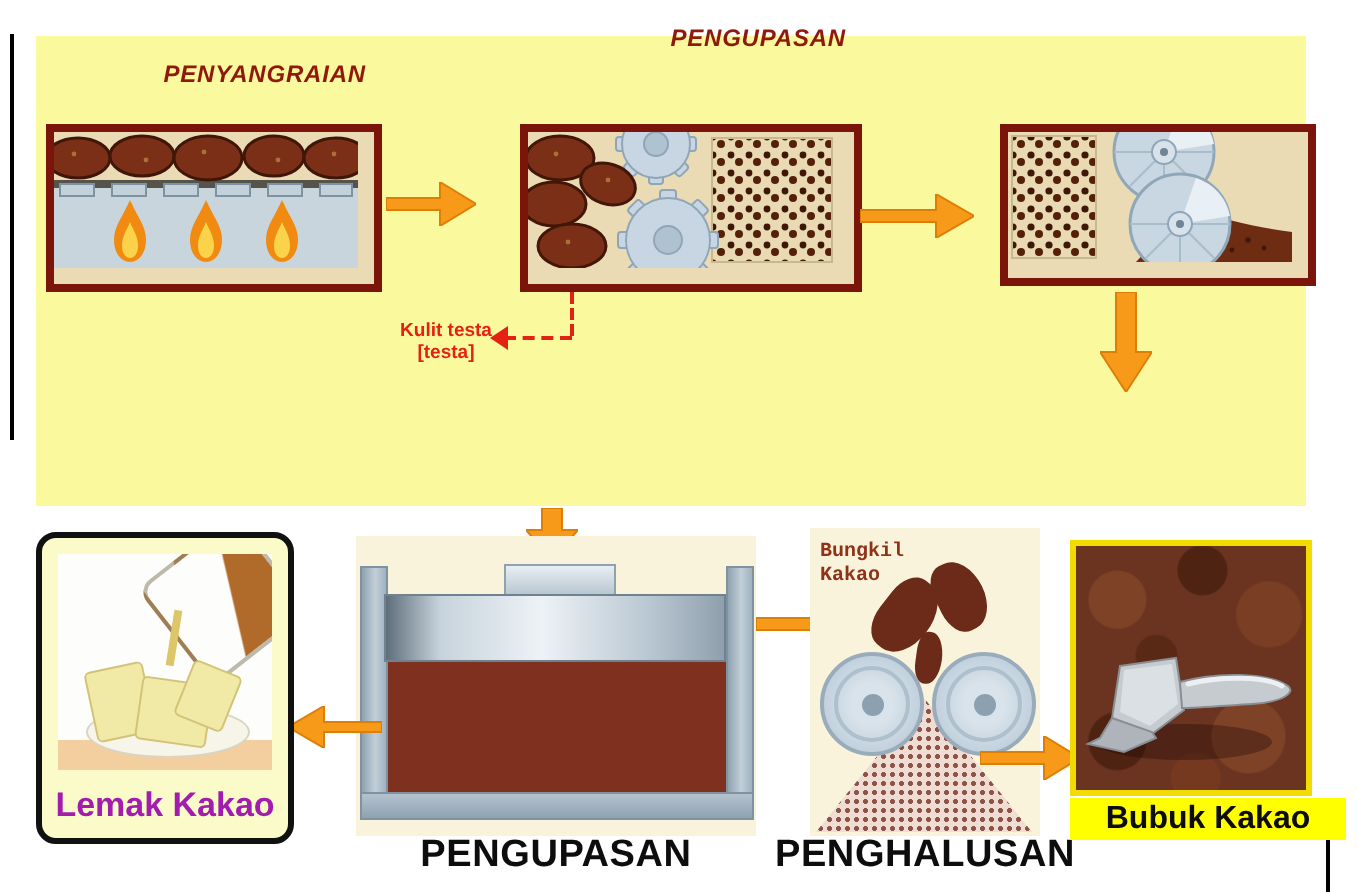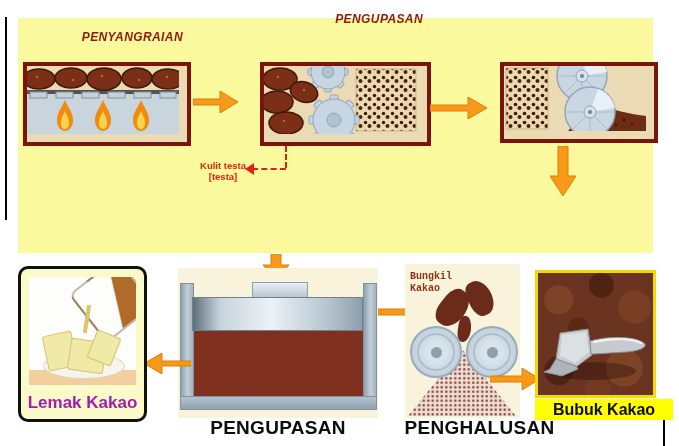--- a/index.html
+++ b/index.html
@@ -294,21 +294,21 @@
   <div class="abs roller" style="left:410px;top:326px;">
     <div class="ring">
         <div class="hub"></div>
       </div>
   </div>
   <div class="abs roller" style="left:466px;top:326px;">
     <div class="ring">
         <div class="hub"></div>
       </div>
   </div>
-  <div class="abs big-label" style="left:402px;top:417px;width:155px;">PENGHALUSAN</div>
+  <div class="abs big-label" style="left:385px;top:417px;width:155px;">PENGHALUSAN</div>
 
   <svg class="abs" style="left:490px;top:368px;" width="50" height="22">
     <polygon points="0,8 32,8 32,0 50,11 32,22 32,14 0,14" fill="#F79A1A" stroke="#DD7F07" stroke-width="1"></polygon>
   </svg>
 
   <div class="abs bubuk-photo">
     <svg class="abs" style="left:4px;top:52px;" width="110" height="58" viewBox="0 0 110 58">
       <ellipse cx="50" cy="46" rx="44" ry="9" fill="rgba(30,10,5,0.35)"></ellipse>
       <path d="M18 8 L46 4 L50 30 L34 42 L14 34 Z" fill="#C6CBD0" stroke="#888E94" stroke-width="1"></path>
       <path d="M20 10 L44 7 L47 27 L33 38 L18 31 Z" fill="#DBE0E4"></path>

